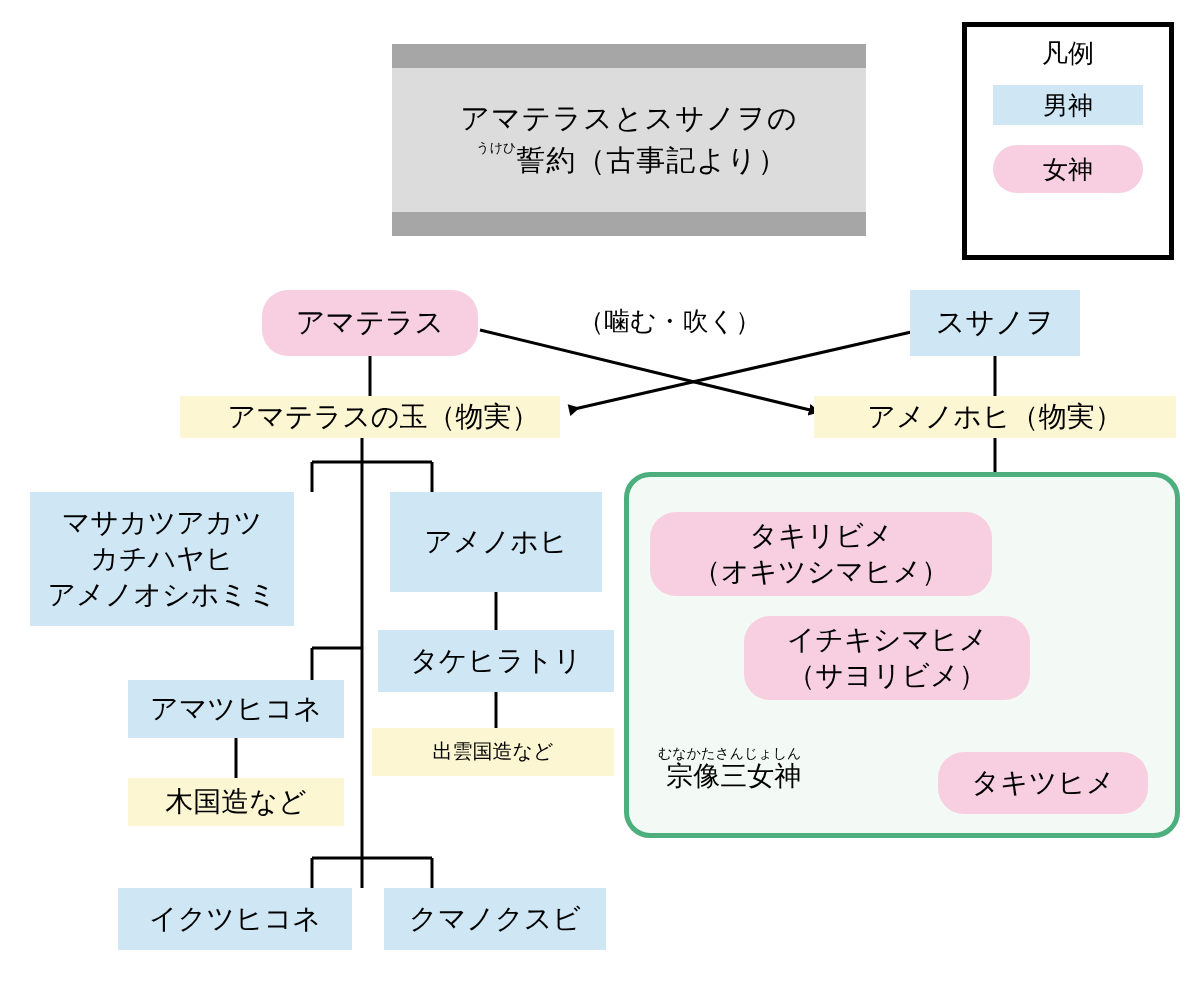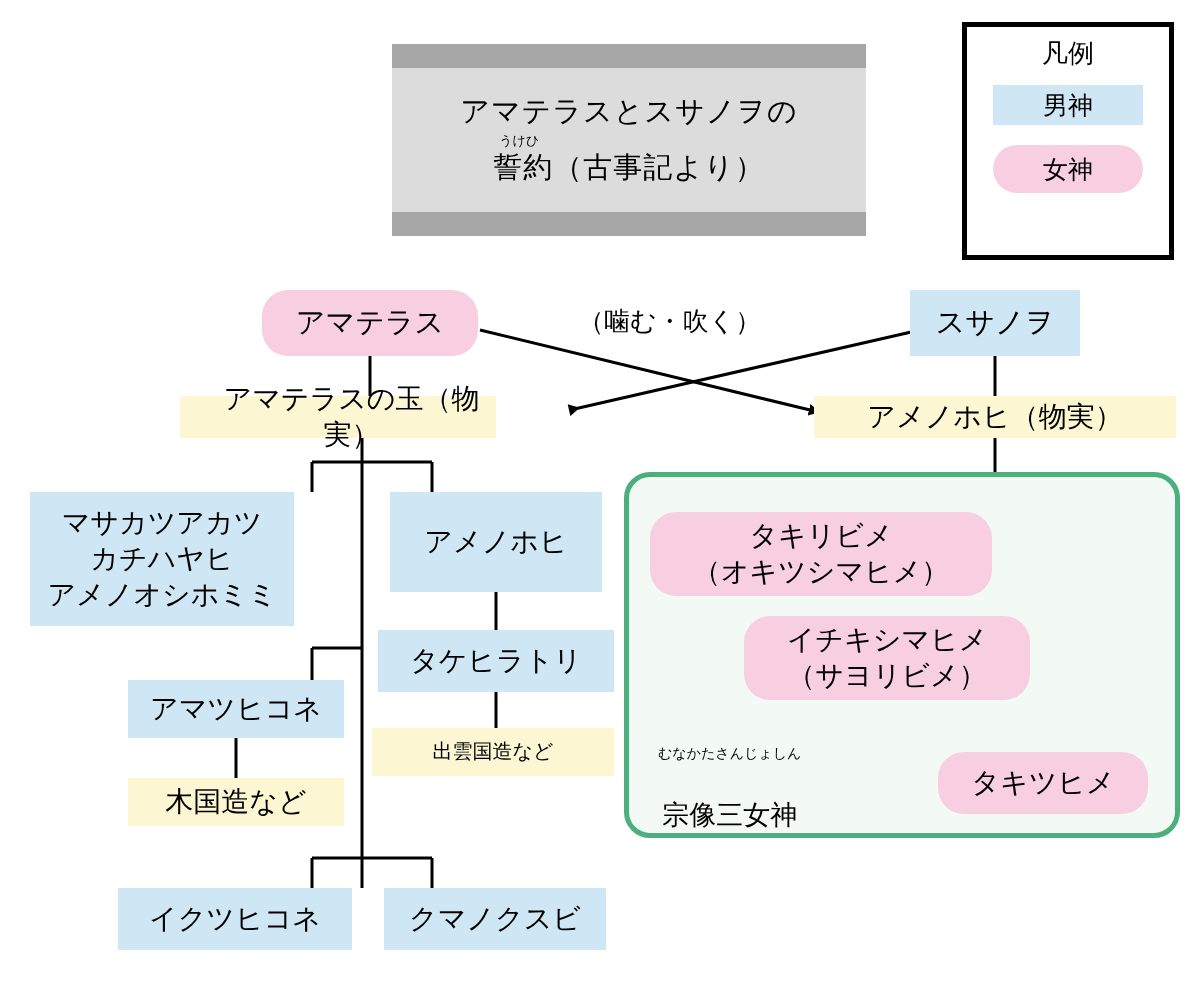--- a/index.html
+++ b/index.html
@@ -62,21 +62,21 @@
     align-items: center;
     justify-content: center;
     text-align: right;
   }
   .title-line1 {
     font-size: 29px;
     letter-spacing: 1px;
   }
   .ruby-wrap {
     display: flex;
-    flex-direction: column;
+    flex-direction: row;
     align-items: center;
     margin-top: 2px;
   }
   .ruby-small {
     font-size: 13px;
     line-height: 1;
     margin-bottom: 1px;
     align-self: flex-start;
     margin-left: 6px;
   }
@@ -142,22 +142,21 @@
     pointer-events: none;
   }
   .note {
     position: absolute;
     font-size: 26px;
   }
   .ruby-col {
     position: absolute;
     display: flex;
     flex-direction: column;
-    align-items: center;
-    gap: 39px;
+    align-items: flex-end;
   }
   .ruby-col .rb-small {
     font-size: 14px;
     line-height: 1.1;
   }
   .ruby-col .rb-main {
     font-size: 27px;
     line-height: 1.15;
   }
 </style>
@@ -227,21 +226,21 @@
 </div>
 
 <div class="group-box"></div>
 
 <div class="box female" style="left:262px; top:290px; width:216px; height:66px; font-size:29px;">アマテラス</div>
 
 <div class="box male" style="left:910px; top:290px; width:170px; height:66px; font-size:29px;">スサノヲ</div>
 
 <div class="note" style="left:578px; top:304px;">（噛む・吹く）</div>
 
-<div class="box item" style="left:180px; top:396px; width:316px; height:42px; font-size:28px;padding-left:27px;">アマテラスの玉（物実）</div>
+<div class="box item" style="left:180px; top:396px; width:380px; height:42px; font-size:28px;padding-left:27px;">アマテラスの玉（物実）</div>
 
 <div class="box item" style="left:814px; top:396px; width:362px; height:42px; font-size:28px;">アメノホヒ（物実）</div>
 
 <div class="box male" style="left:30px; top:492px; width:264px; height:134px; font-size:28px; white-space:pre-line;">マサカツアカツ
 カチハヤヒ
 アメノオシホミミ</div>
 
 <div class="box male" style="left:390px; top:492px; width:212px; height:100px; font-size:28px;">アメノホヒ</div>
 
 <div class="box male" style="left:378px; top:630px; width:236px; height:62px; font-size:28px;">タケヒラトリ</div>

